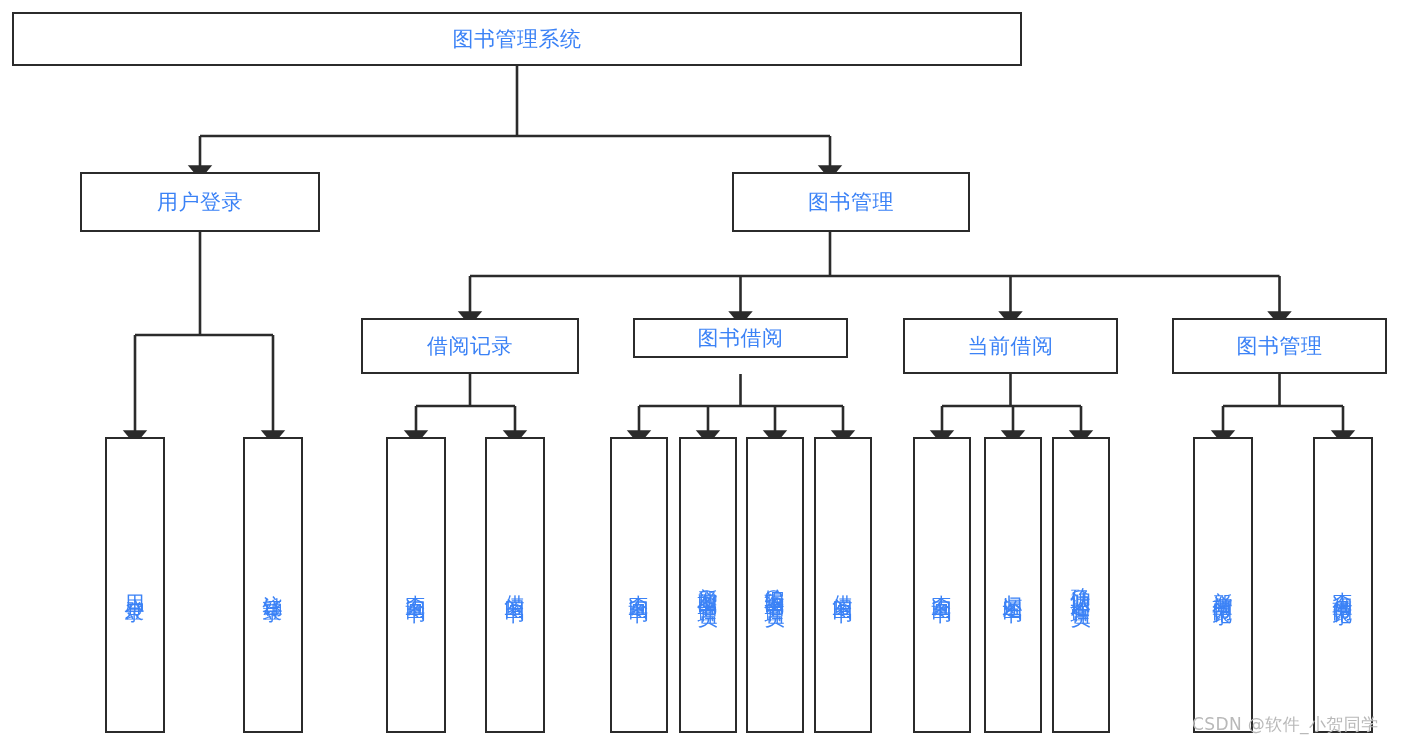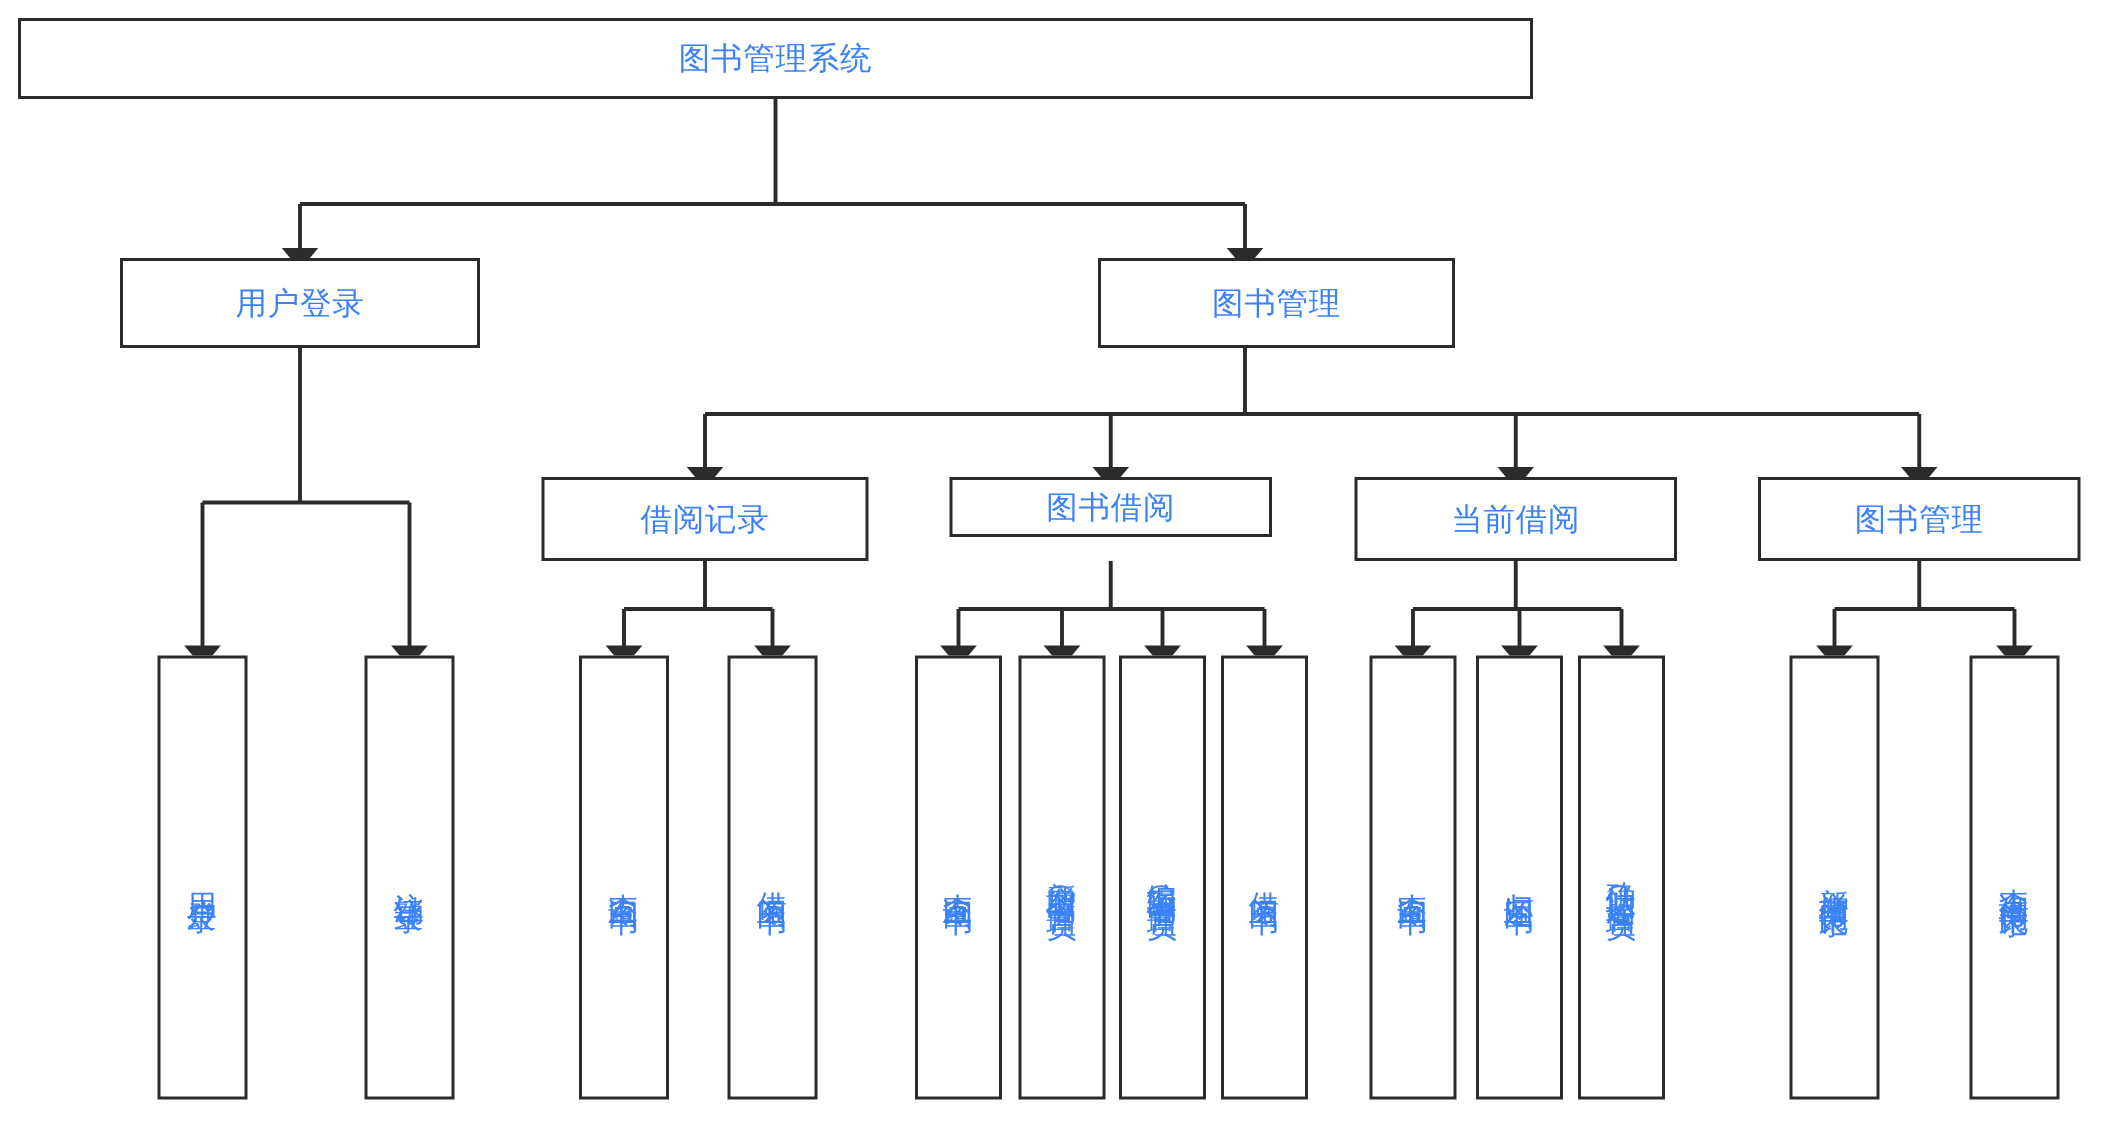--- a/index.html
+++ b/index.html
@@ -165,14 +165,15 @@
         <div class="node-label">确认归还（管理员）</div>
       </div>
       <div class="node vertical" style="left: 1193px; top: 437px; width: 60px; height: 296px;">
         <div class="node-label">新增借阅记录</div>
       </div>
       <div class="node vertical" style="left: 1313px; top: 437px; width: 60px; height: 296px;">
         <div class="node-label">查询借阅记录</div>
       </div>
     </div>
 
+  <div class="watermark" style="left:1192px; top:713px;">CSDN @软件_小贺同学</div>
 
 </div>
 
 </body></html>

